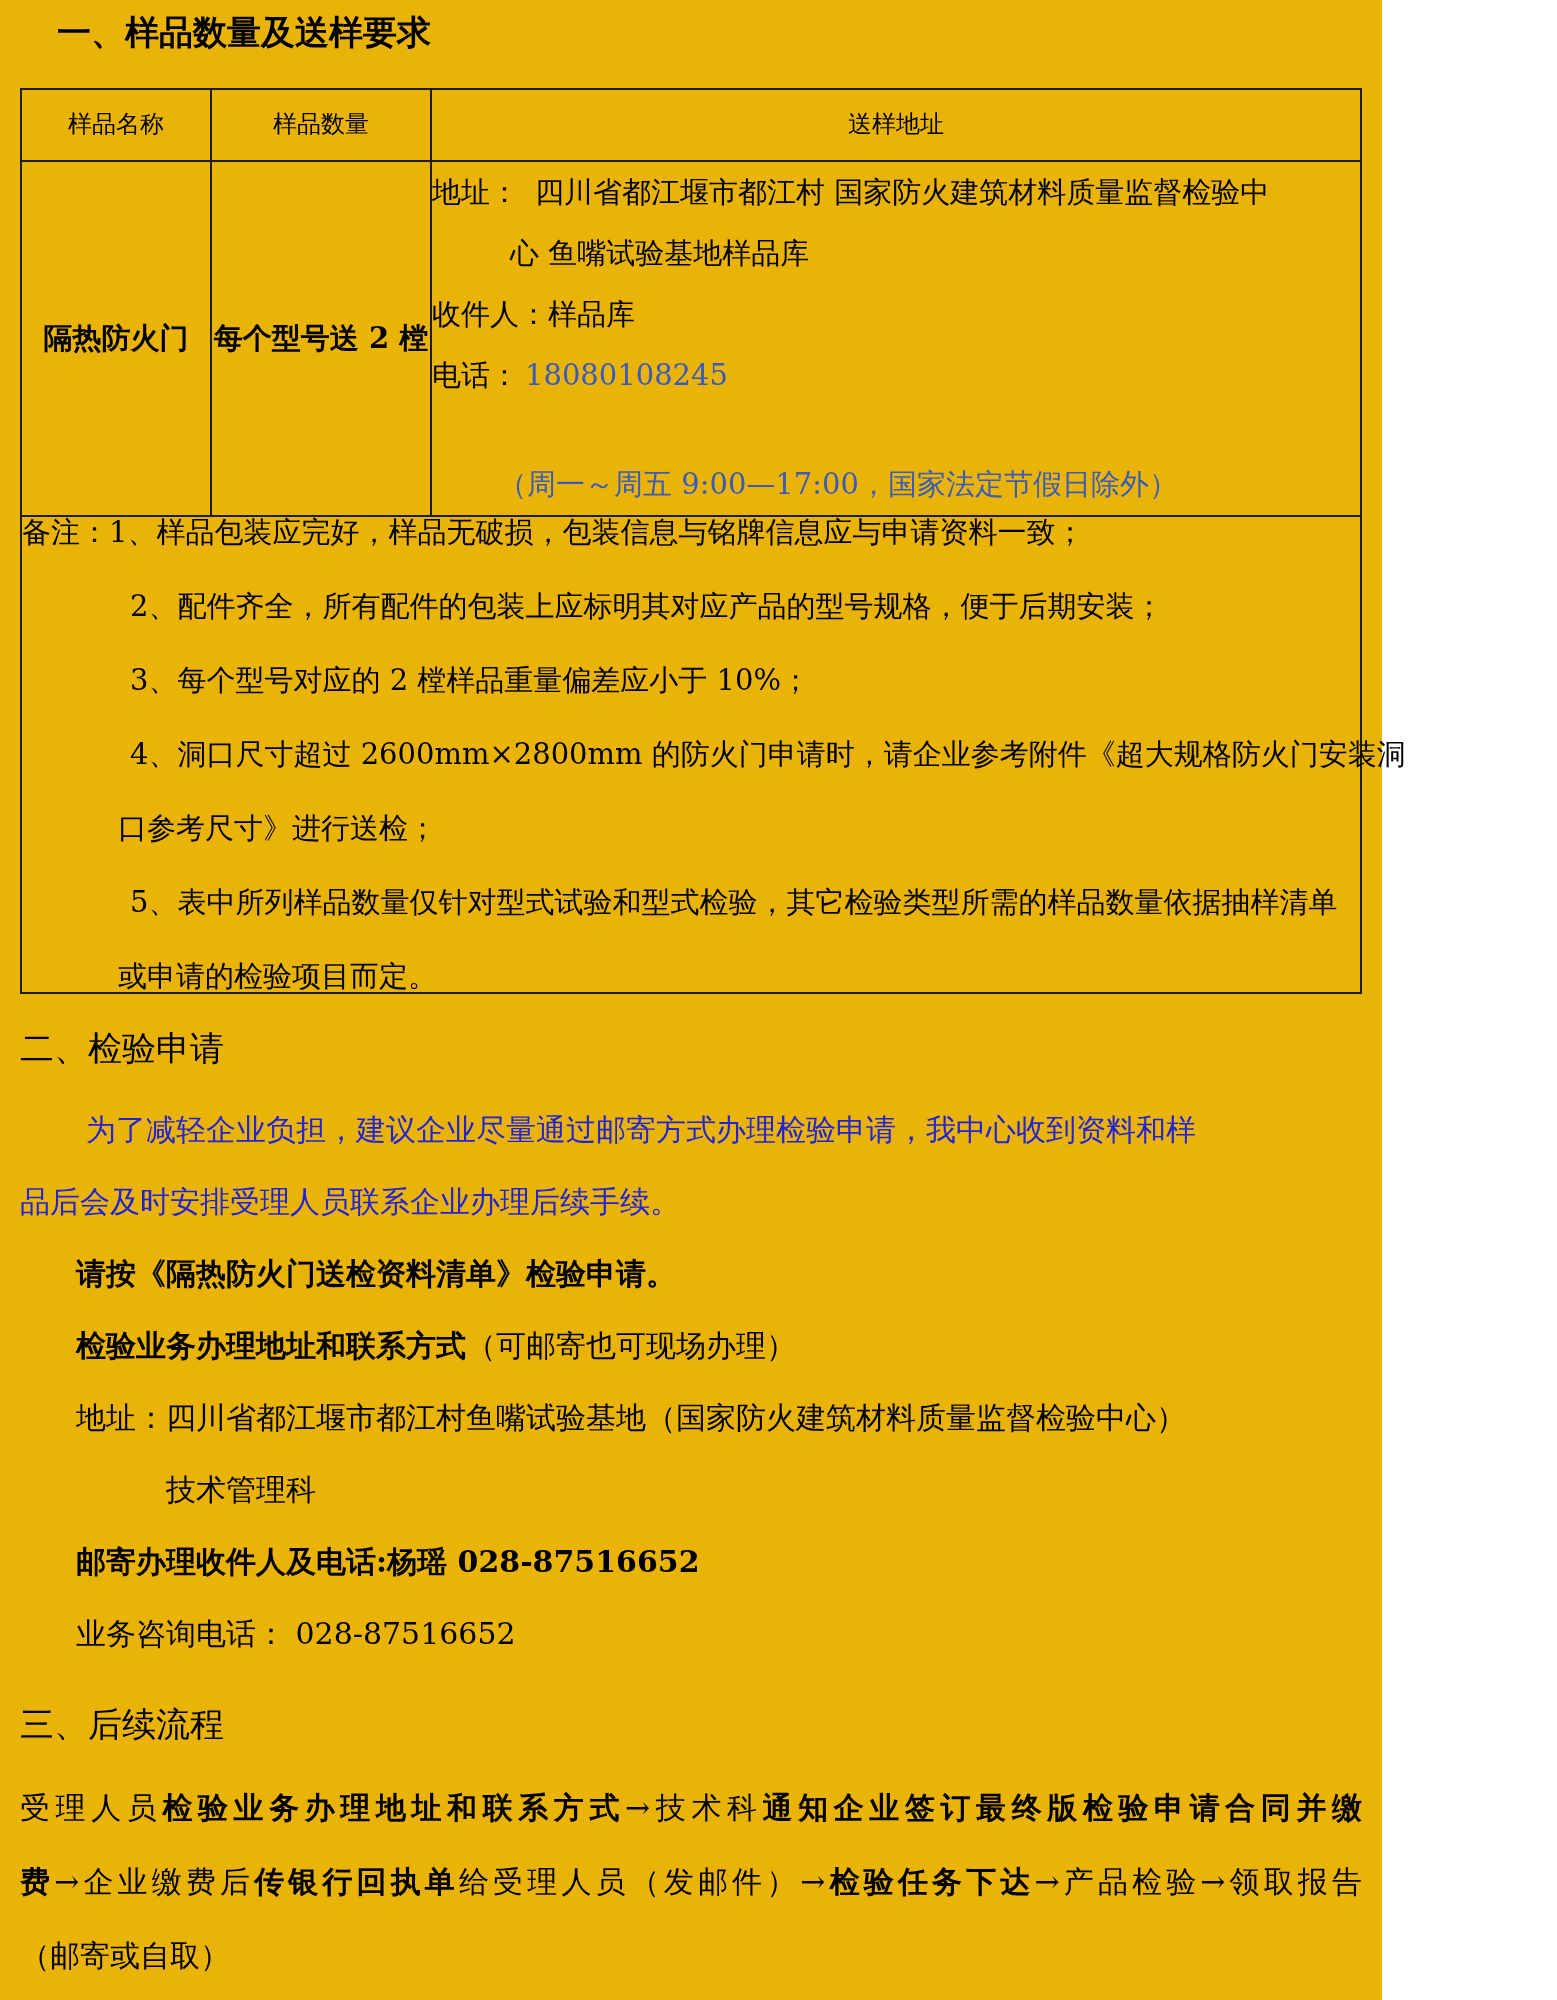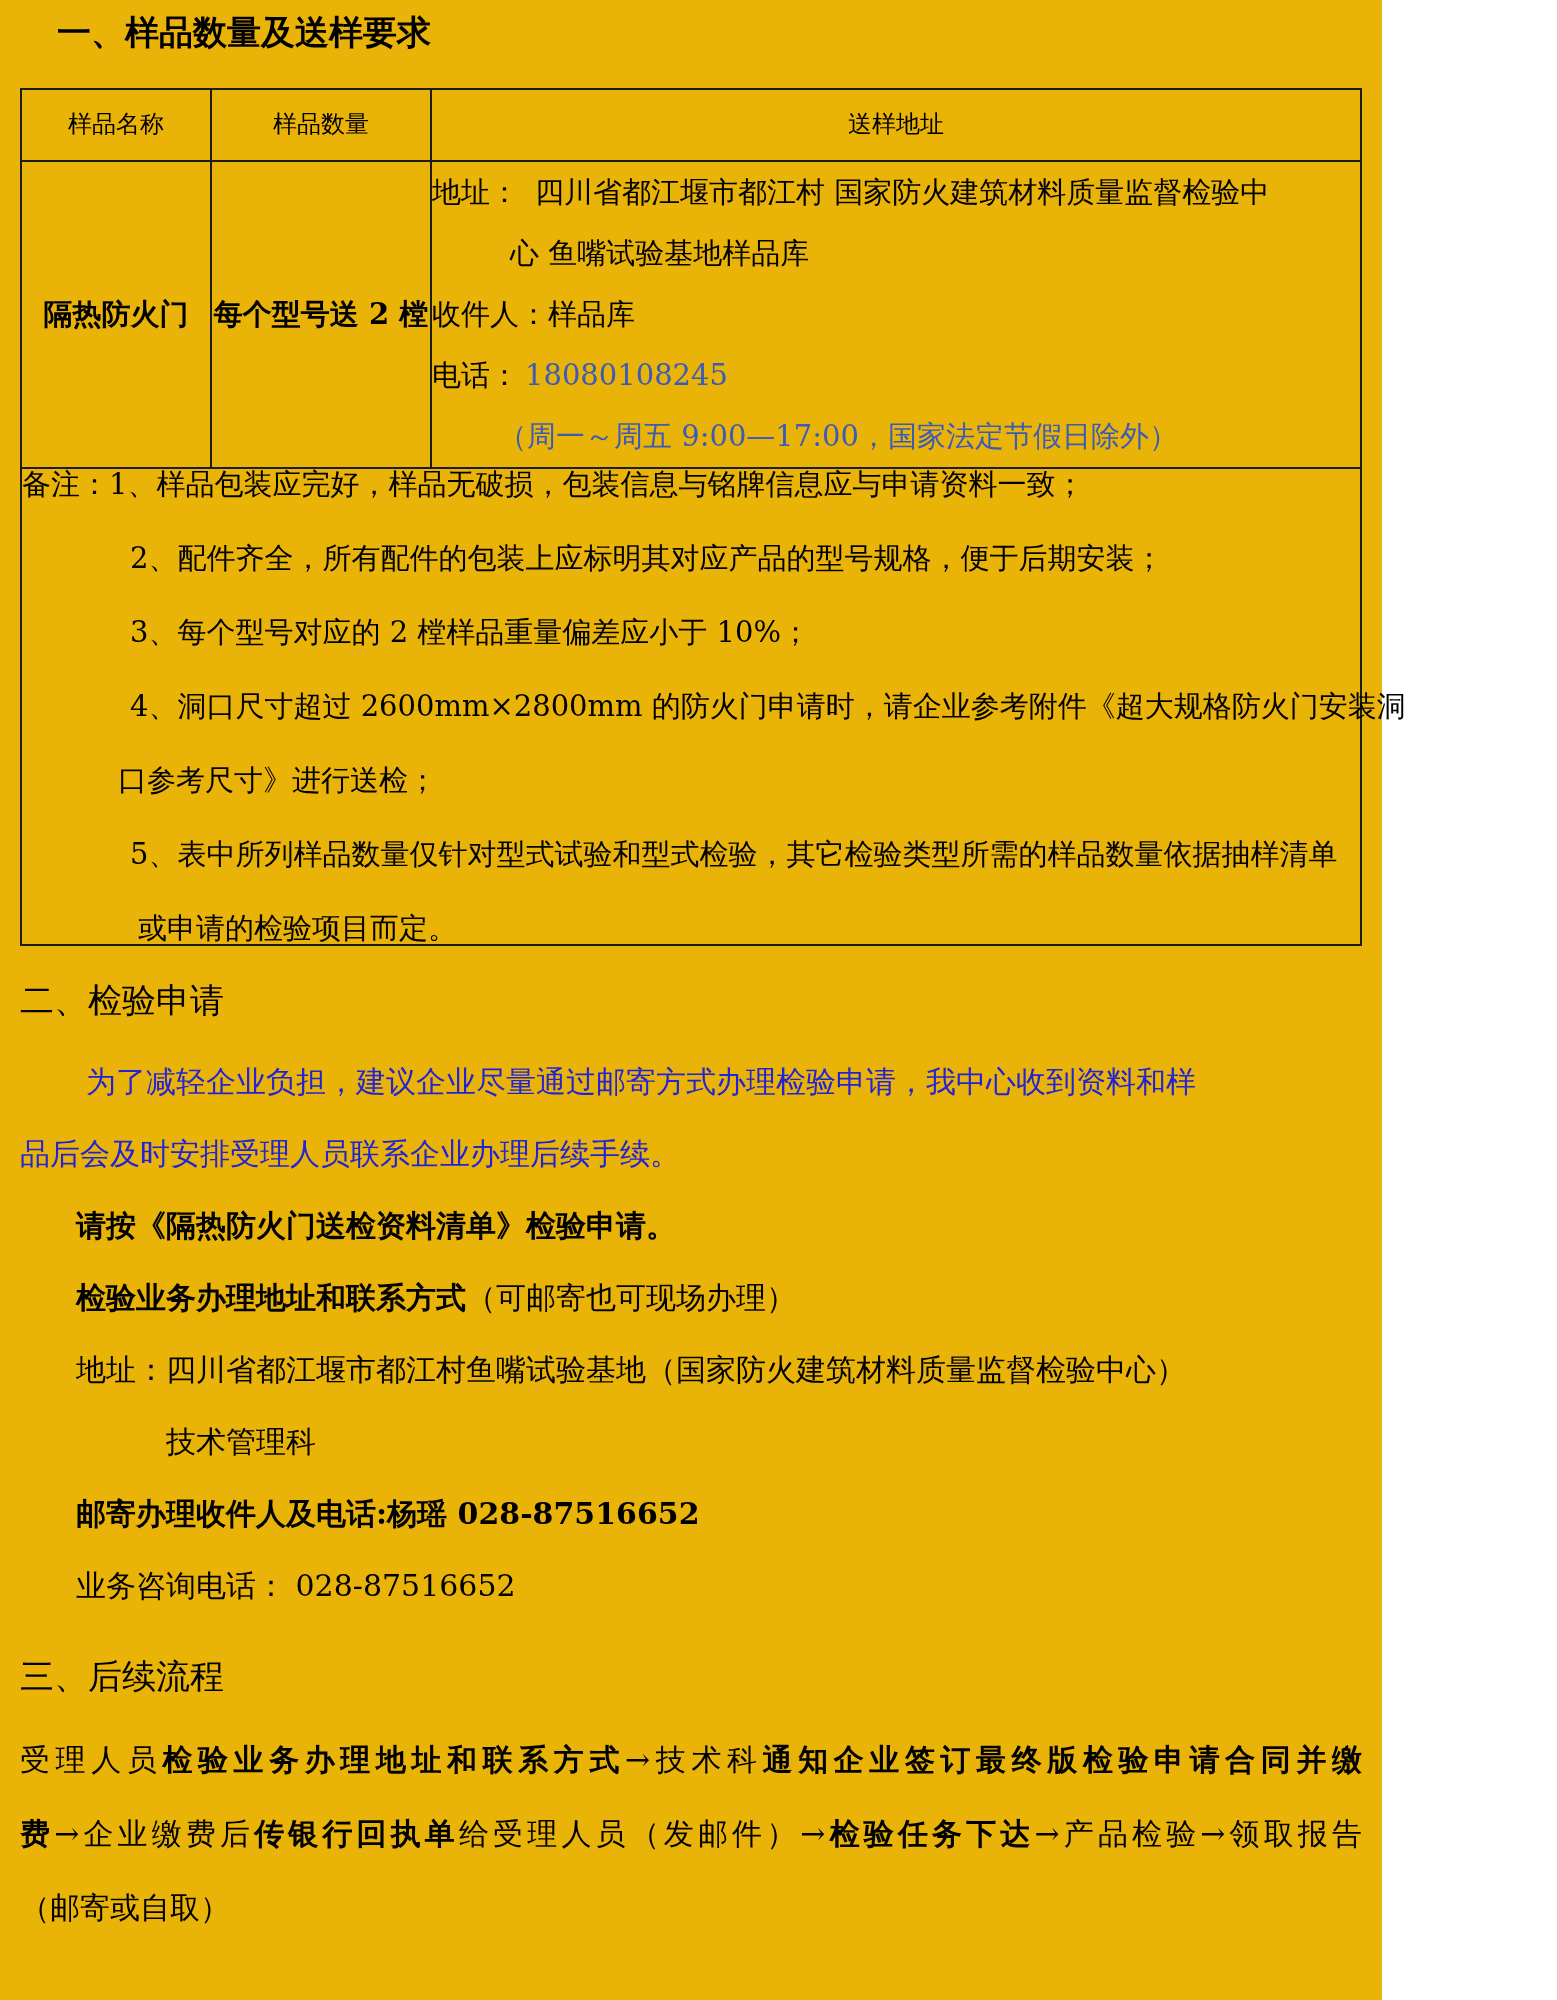--- a/index.html
+++ b/index.html
@@ -50,30 +50,30 @@
     font-weight:bold;
     font-size:29px;
   }
   td.c-addr{
     padding:3px 16px 3px 22px;
     font-size:29px;
   }
   td.c-addr .addr-line{line-height:61px;white-space:nowrap;}
   .addr-cont{padding-left:78px;}
   .hours-line{padding-left:66px;}
-  .tbl-blue{color:#3a5cb8;}
+  .tbl-blue{color:#3a5cb8;margin-top:48px;}
   .addr-val{margin-left:16px;}
   .phone-num{margin-left:6px;}
   
   td.c-notes{
     padding:16px 20px 22px 20px;
     font-size:29px;
   }
   .note-line{line-height:31px;margin-bottom:43px;white-space:nowrap;}
-  .note-line:last-child{margin-bottom:0;margin-left:20px;}
+  .note-line:last-child{margin-bottom:0;}
   .note-ind{padding-left:108px;}
   .note-cont{padding-left:96px;}
   
   .body-line{line-height:72px;white-space:nowrap;}
   .notice{color:#2323d6;}
   .ind-firstline{padding-left:66px;}
   .ind-para{padding-left:56px;}
   .ind-dept{padding-left:146px;}
   .bold{font-weight:bold;}
   

